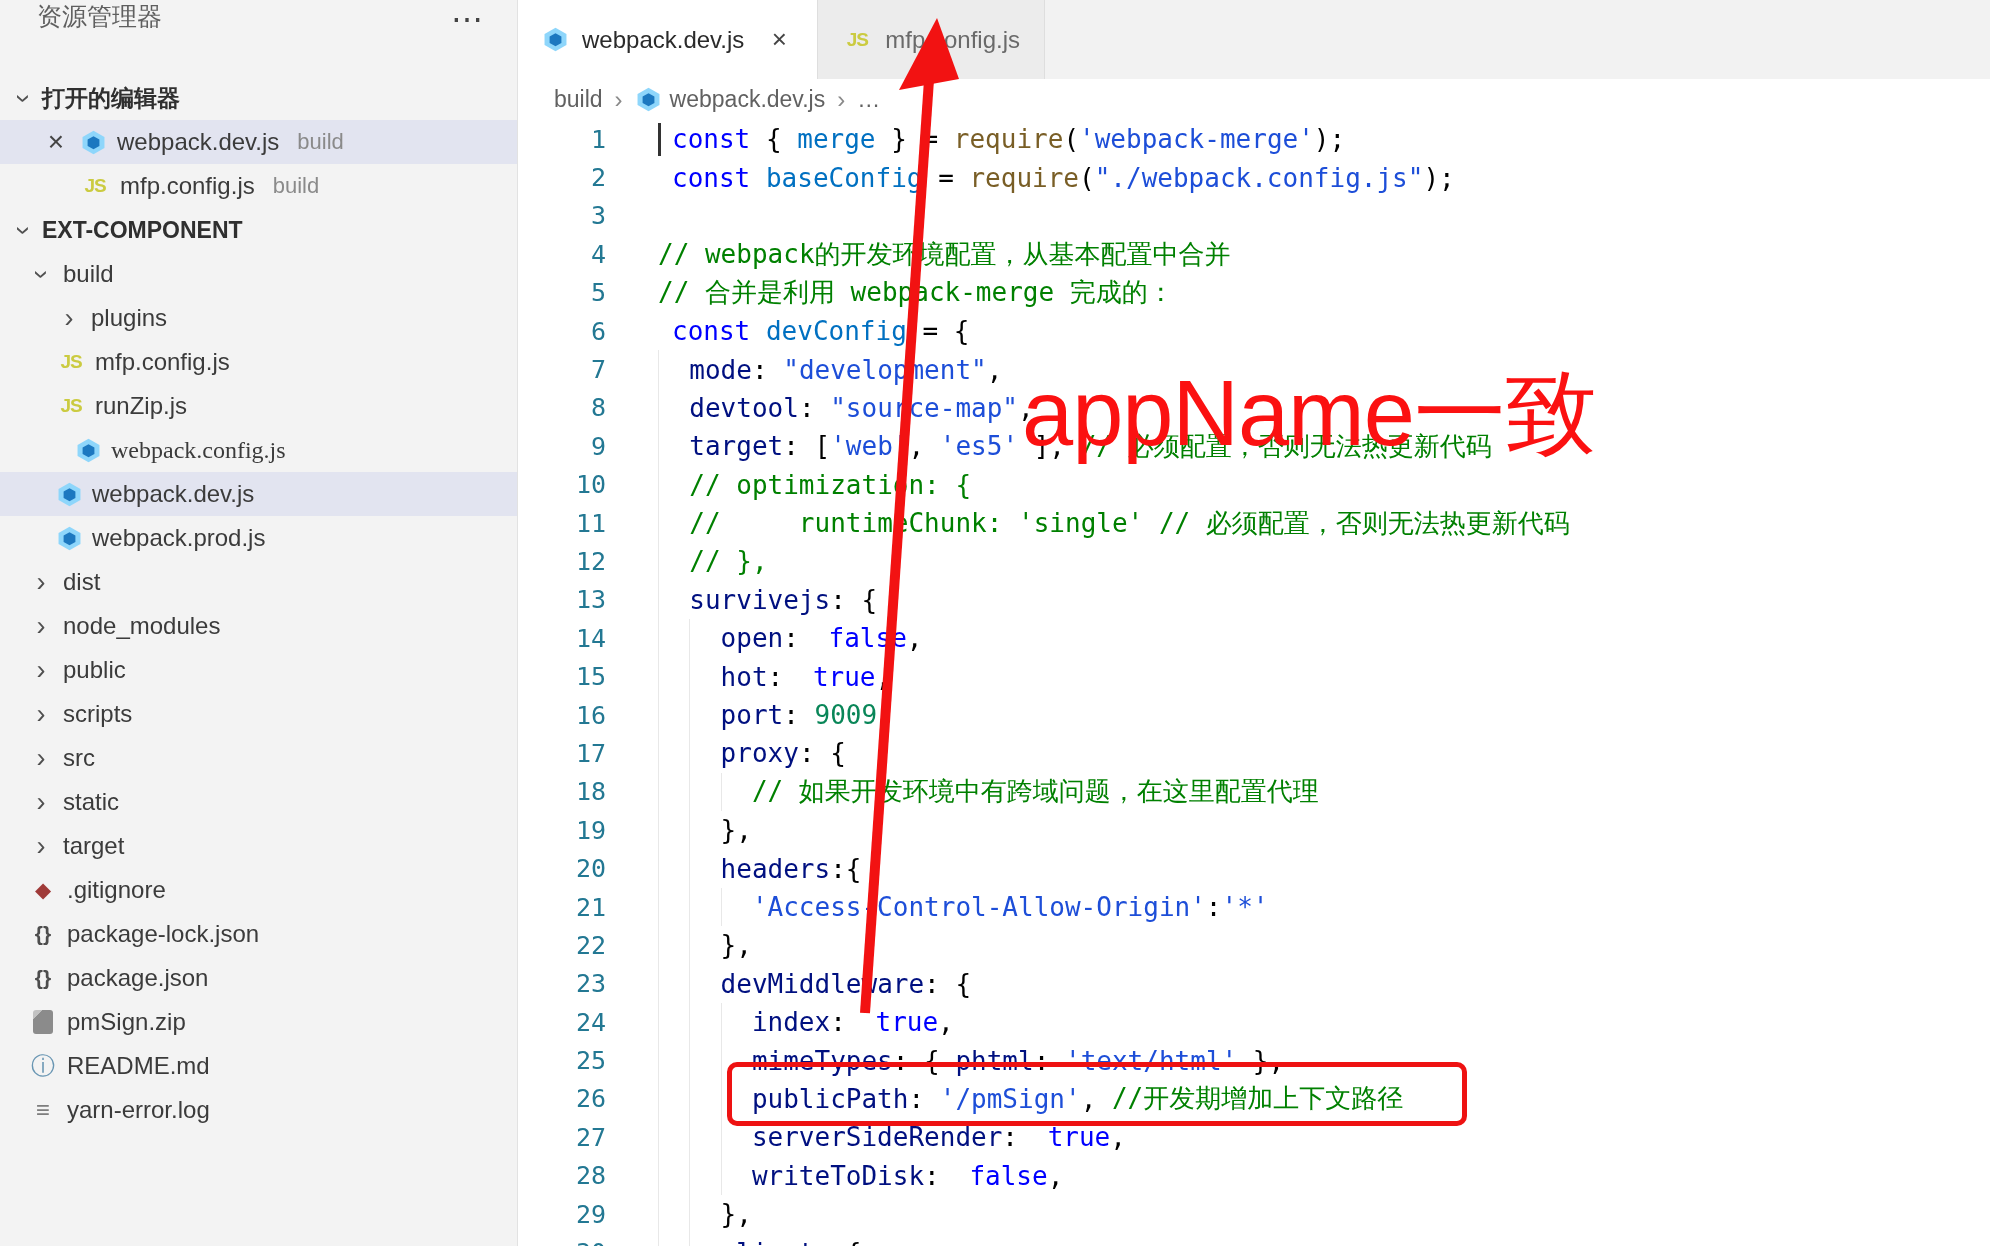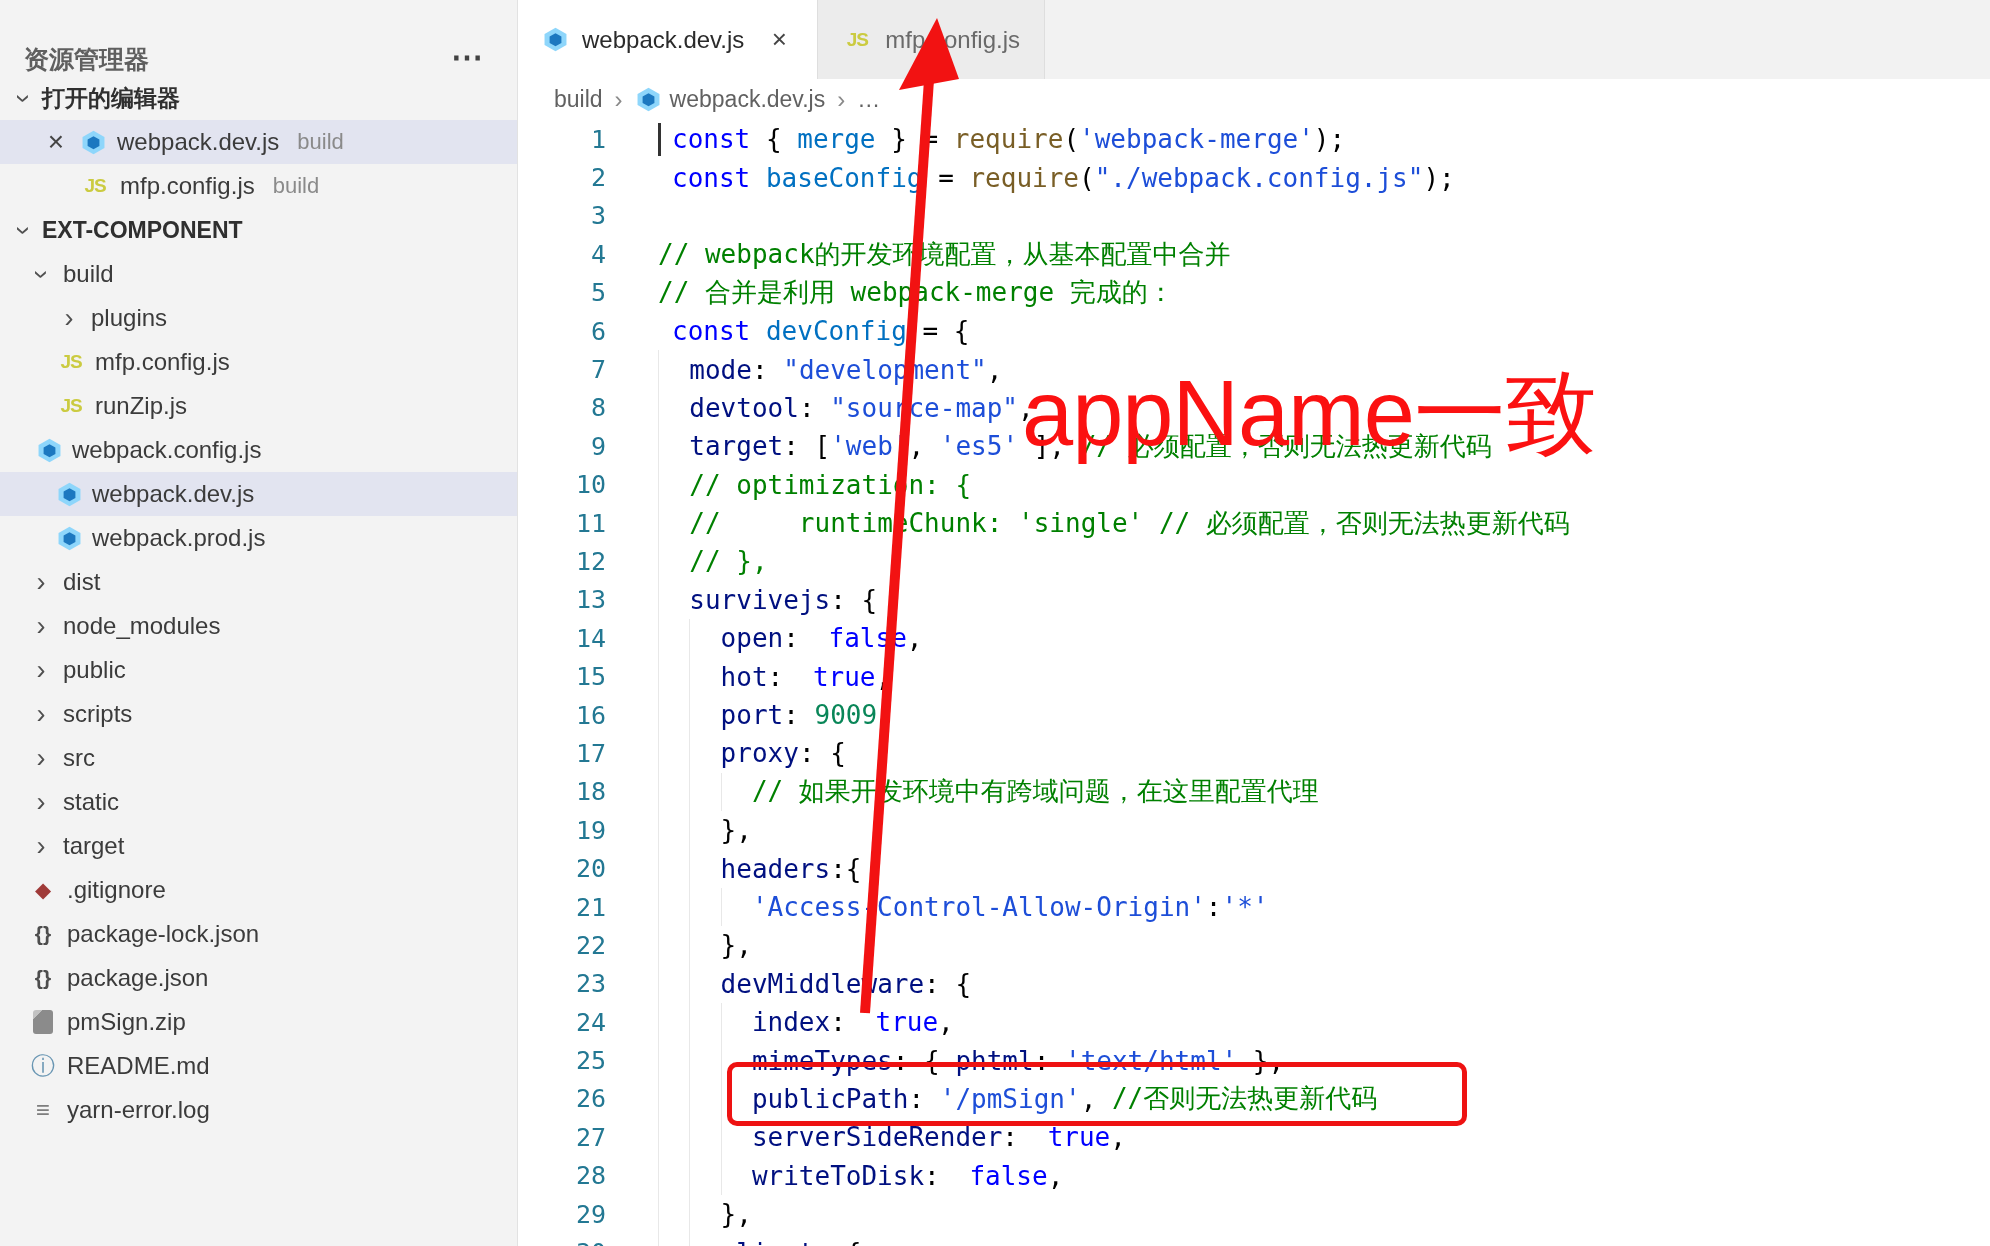--- a/index.html
+++ b/index.html
@@ -1,21 +1,21 @@
 <!DOCTYPE html>
 <html><head>
 <meta charset="utf-8">
 <style>
   * { margin:0; padding:0; box-sizing:border-box; }
   html,body { width:1990px; height:1246px; overflow:hidden; background:#fff; font-family:"Liberation Sans",sans-serif; }
   #app { position:relative; width:1990px; height:1246px; }
 
   
   .sidebar { position:absolute; left:0; top:0; width:518px; height:1246px; background:#f3f3f3; border-right:1px solid #e2e2e2; color:#3b3b3b; }
-  .sb-title { height:76px; display:flex; align-items:flex-end; justify-content:space-between; padding:0 34px 0 24px; font-size:25px; color:#5f5f5f;font-weight:bold; }
+  .sb-title { height:76px; display:flex; align-items:flex-start; justify-content:space-between; padding:0 34px 0 37px; font-size:25px; color:#5f5f5f; }
   .sb-more { font-size:32px; color:#424242; cursor:pointer; }
   .sb-sec { height:44px; display:flex; align-items:center; gap:6px; padding-left:10px; font-weight:700; font-size:23px; color:#2f2f2f; }
   .chev { display:inline-block; width:26px; text-align:center; font-size:27px; line-height:1; color:#505050; font-weight:400; }
   .chev.exp { transform:rotate(90deg); }
   .oe-row { height:44px; display:flex; align-items:center; gap:10px; padding-left:42px; font-size:24px; }
   .oe-row.sel { background:#e2e4f0; }
   .trow { height:44px; display:flex; align-items:center; gap:9px; font-size:24px; }
   .trow.sel { background:#e2e4f0; }
   .lbl { white-space:nowrap; }
   .detail { color:#8a8a8a; font-size:22px; margin-left:8px; }
@@ -107,21 +107,21 @@
           <span class="lbl">plugins</span>
         </div>
         <div class="trow" style="padding-left: 56px;">
           <span class="ic ic-js">JS</span>
           <span class="lbl">mfp.config.js</span>
         </div>
         <div class="trow" style="padding-left: 56px;">
           <span class="ic ic-js">JS</span>
           <span class="lbl">runZip.js</span>
         </div>
-        <div class="trow" style="padding-left: 36px;">
+        <div class="trow" style="padding-left: 75px; font-family: Liberation Serif, serif;">
           <svg class="wp-ic" viewBox="0 0 32 32">
             <path fill="#8ed6fb" d="M16 2 29 9.4v13.2L16 30 3 22.6V9.4Z"></path>
             <path fill="#1c78c0" d="M16 8.5 23 12.4v7.8L16 24l-7-3.8v-7.8Z"></path>
           </svg>
           <span class="lbl">webpack.config.js</span>
         </div>
         <div class="trow sel" style="padding-left: 56px;">
           <svg class="wp-ic" viewBox="0 0 32 32">
             <path fill="#8ed6fb" d="M16 2 29 9.4v13.2L16 30 3 22.6V9.4Z"></path>
             <path fill="#1c78c0" d="M16 8.5 23 12.4v7.8L16 24l-7-3.8v-7.8Z"></path>
@@ -320,21 +320,21 @@
         <div class="code-line">
           <span class="ln">24</span>
           <span class="lt"><span class="ind" style="width: 93.9px;"></span><span class="tk-pr">index</span><span class="tk-pn">: </span><span class="tk-kw">true</span><span class="tk-pn">,</span></span>
         </div>
         <div class="code-line">
           <span class="ln">25</span>
           <span class="lt"><span class="ind" style="width: 93.9px;"></span><span class="tk-pr">mimeTypes</span><span class="tk-pn">: { </span><span class="tk-pr">phtml</span><span class="tk-pn">: </span><span class="tk-st">'text/html'</span><span class="tk-pn"> },</span></span>
         </div>
         <div class="code-line">
           <span class="ln">26</span>
-          <span class="lt"><span class="ind" style="width: 93.9px;"></span><span class="tk-pr">publicPath</span><span class="tk-pn">: </span><span class="tk-st">'/pmSign'</span><span class="tk-pn">, </span><span class="tk-cm">//否则无法热更新代码</span></span>
+          <span class="lt"><span class="ind" style="width: 93.9px;"></span><span class="tk-pr">publicPath</span><span class="tk-pn">: </span><span class="tk-st">'/pmSign'</span><span class="tk-pn">, </span><span class="tk-cm">//开发期增加上下文路径</span></span>
         </div>
         <div class="code-line">
           <span class="ln">27</span>
           <span class="lt"><span class="ind" style="width: 93.9px;"></span><span class="tk-pr">serverSideRender</span><span class="tk-pn">: </span><span class="tk-kw">true</span><span class="tk-pn">,</span></span>
         </div>
         <div class="code-line">
           <span class="ln">28</span>
           <span class="lt"><span class="ind" style="width: 93.9px;"></span><span class="tk-pr">writeToDisk</span><span class="tk-pn">: </span><span class="tk-kw">false</span><span class="tk-pn">,</span></span>
         </div>
         <div class="code-line">

